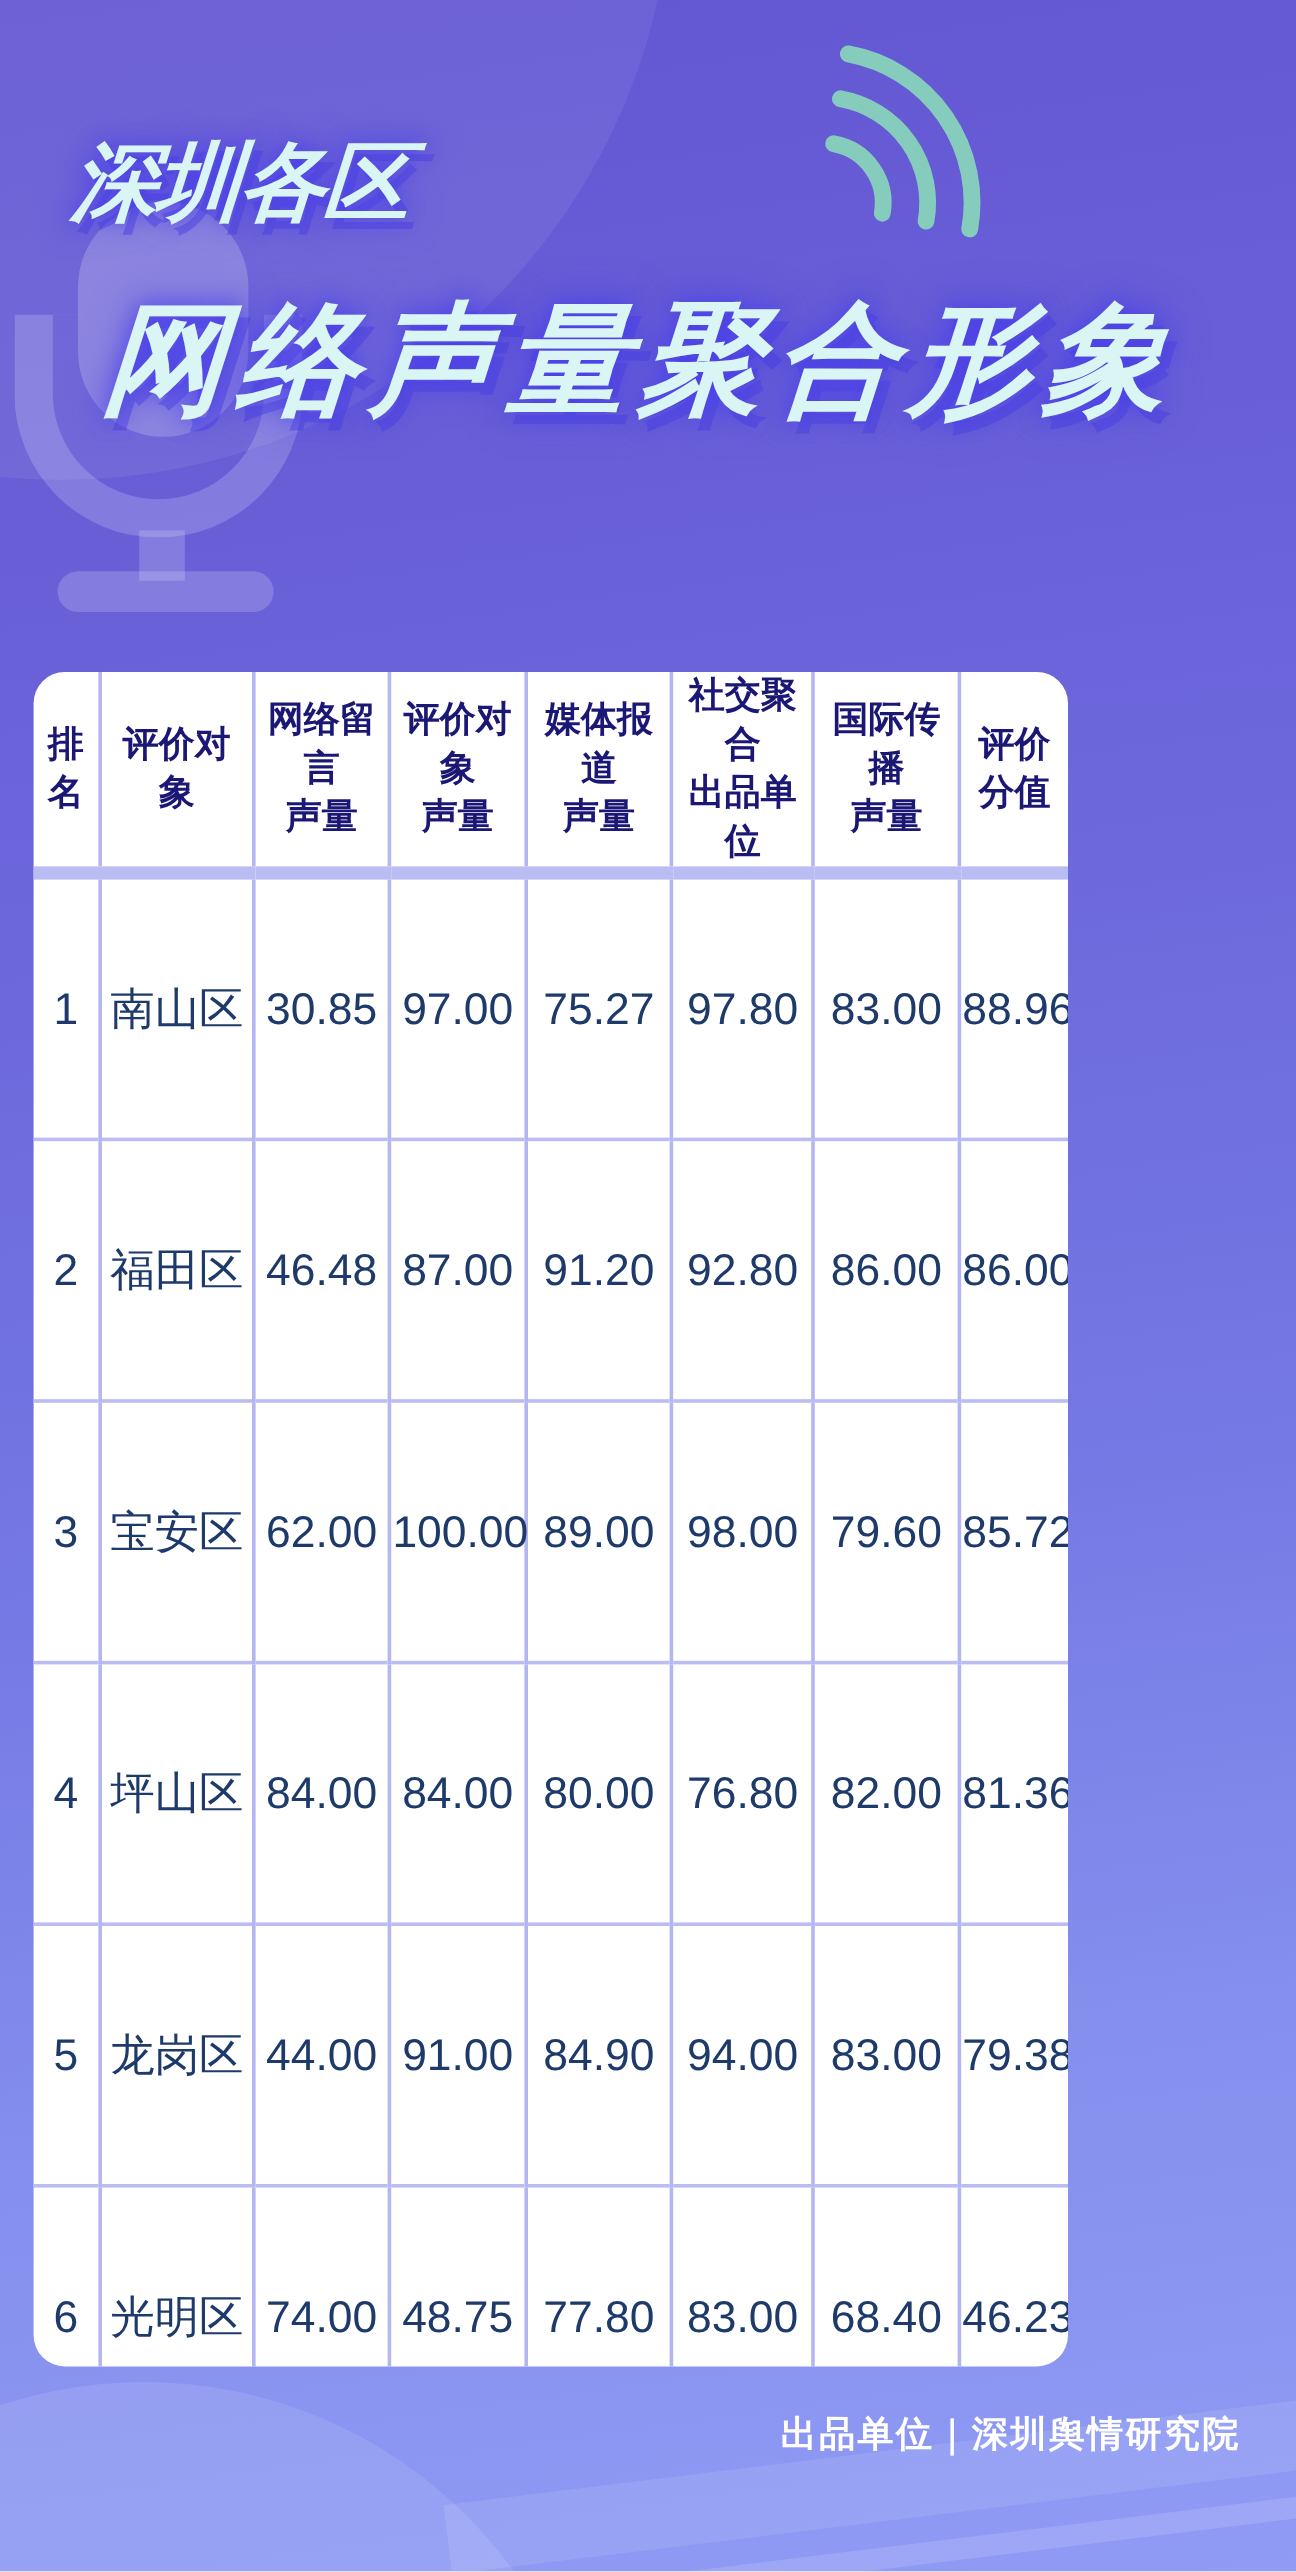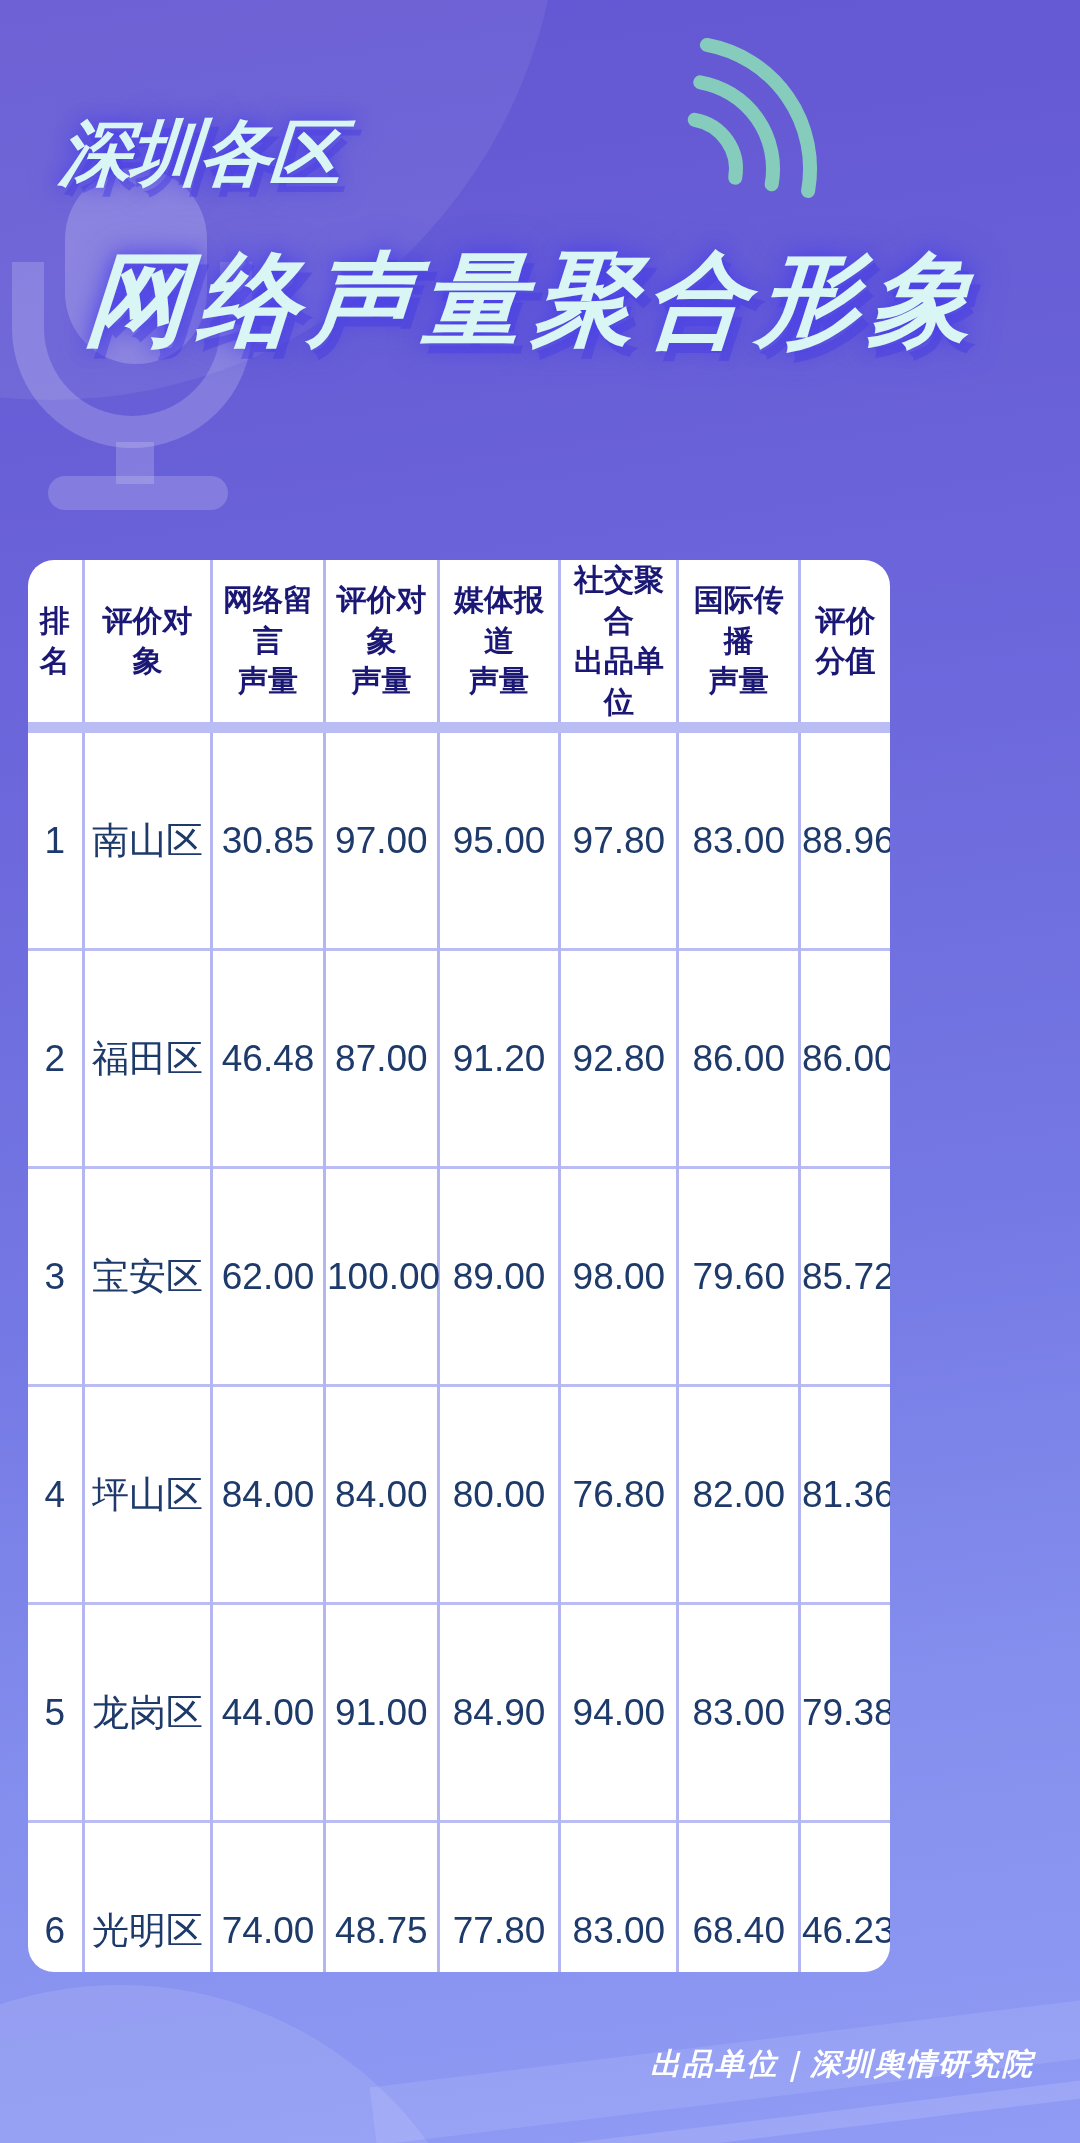--- a/index.html
+++ b/index.html
@@ -44,21 +44,21 @@
   table{width:100%;height:100%;border-collapse:collapse;table-layout:fixed;}
   th{height:105px;border-bottom:11px solid #b9bdf3;vertical-align:middle;text-align:center;
     font-size:30px;font-weight:bold;color:#1a1775;line-height:1.35;white-space:pre-line;padding:0 4px;}
   th:not(:last-child){border-right:3px solid #b3b6f1;}
   td{height:213px;border-top:3px solid #babdf3;vertical-align:middle;text-align:center;
     font-size:37px;color:#1d3a6a;}
   td:not(:last-child){border-right:3px solid #b3b6f1;}
   tbody tr:first-child td{border-top:none;}
   
   .footer{position:absolute;right:46px;top:2008px;z-index:3;
-    font-size:30px;font-style:italic;font-weight:600;color:#ffffff;letter-spacing:2px;margin-top:36px;}
+    font-size:30px;font-weight:600;color:#ffffff;letter-spacing:2px;}
 </style>
 </head>
 <body>
 
 <div class="stage">
 
   <div class="bg-circle-top"></div>
   <div class="bg-circle-bottom"></div>
   <div class="bg-stripe1"></div>
   <div class="bg-stripe2"></div>
@@ -110,21 +110,21 @@
 声量</th>
           <th>评价分值</th>
         </tr>
       </thead>
       <tbody>
           <tr>
             <td>1</td>
             <td>南山区</td>
             <td>30.85</td>
             <td>97.00</td>
-            <td>95.00</td>
+            <td>75.27</td>
             <td>97.80</td>
             <td>83.00</td>
             <td>88.96</td>
           </tr>
           <tr>
             <td>2</td>
             <td>福田区</td>
             <td>46.48</td>
             <td>87.00</td>
             <td>91.20</td>

